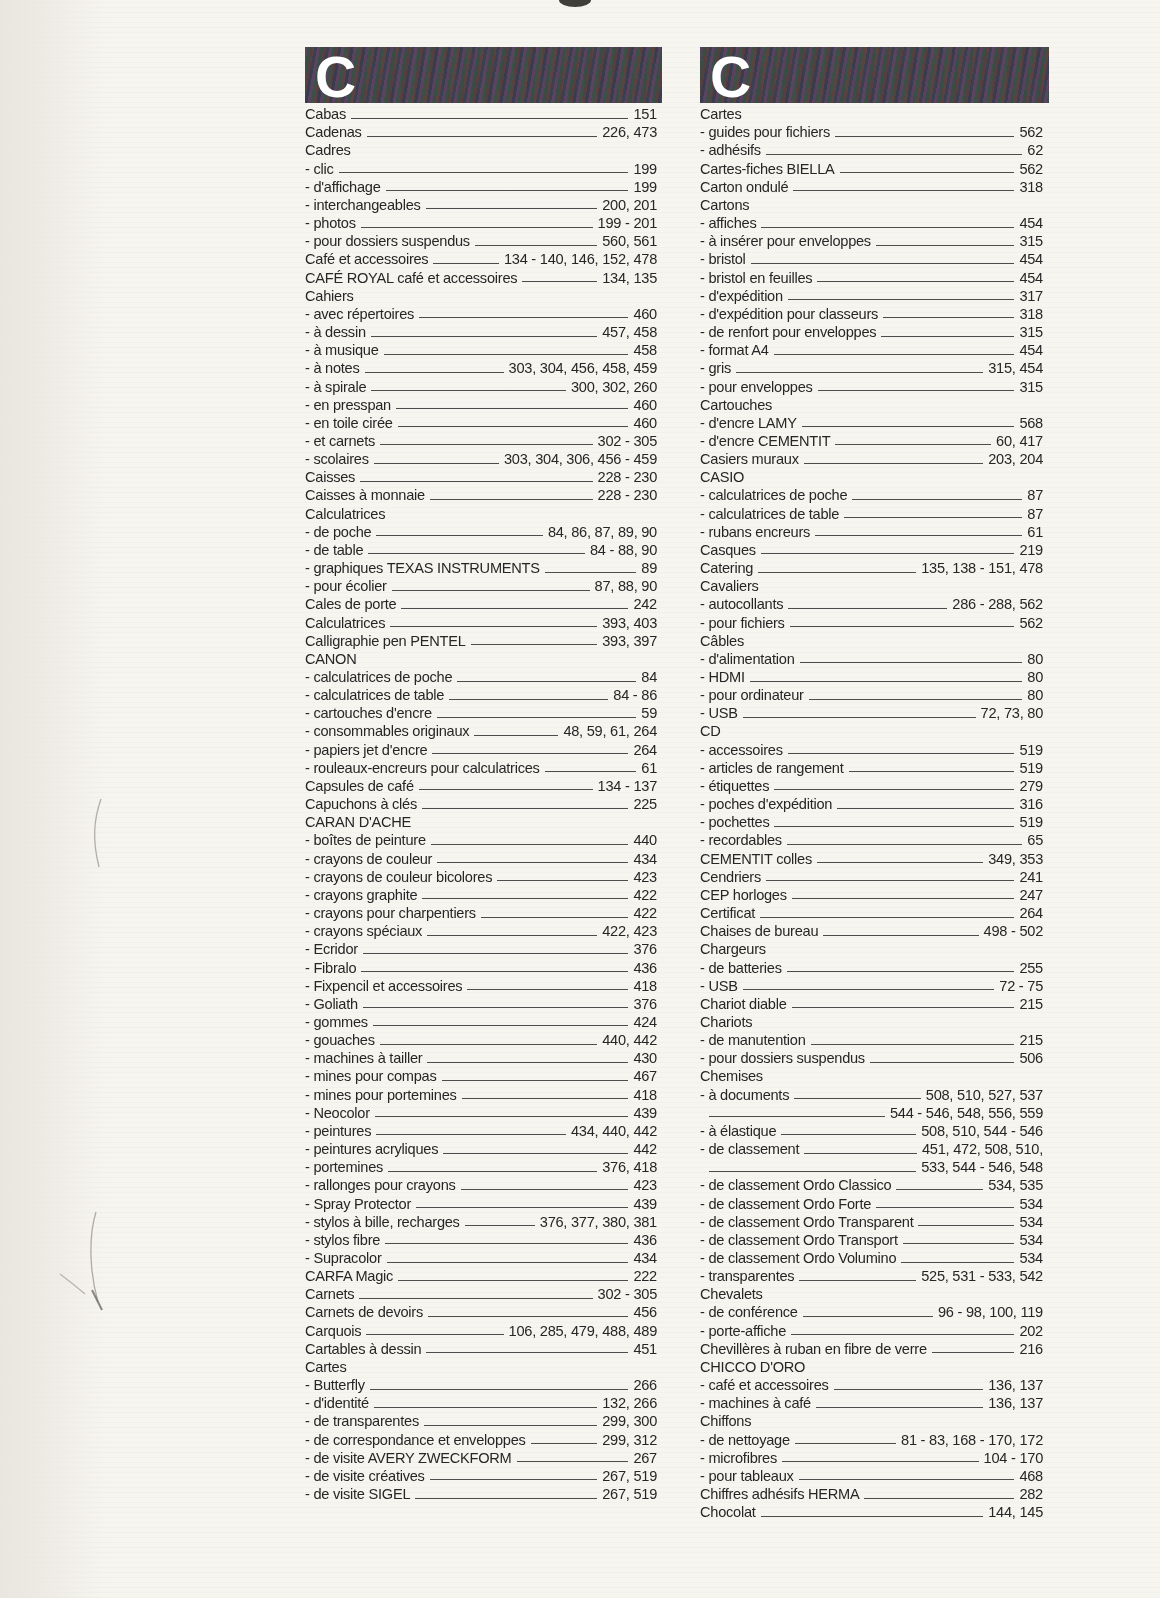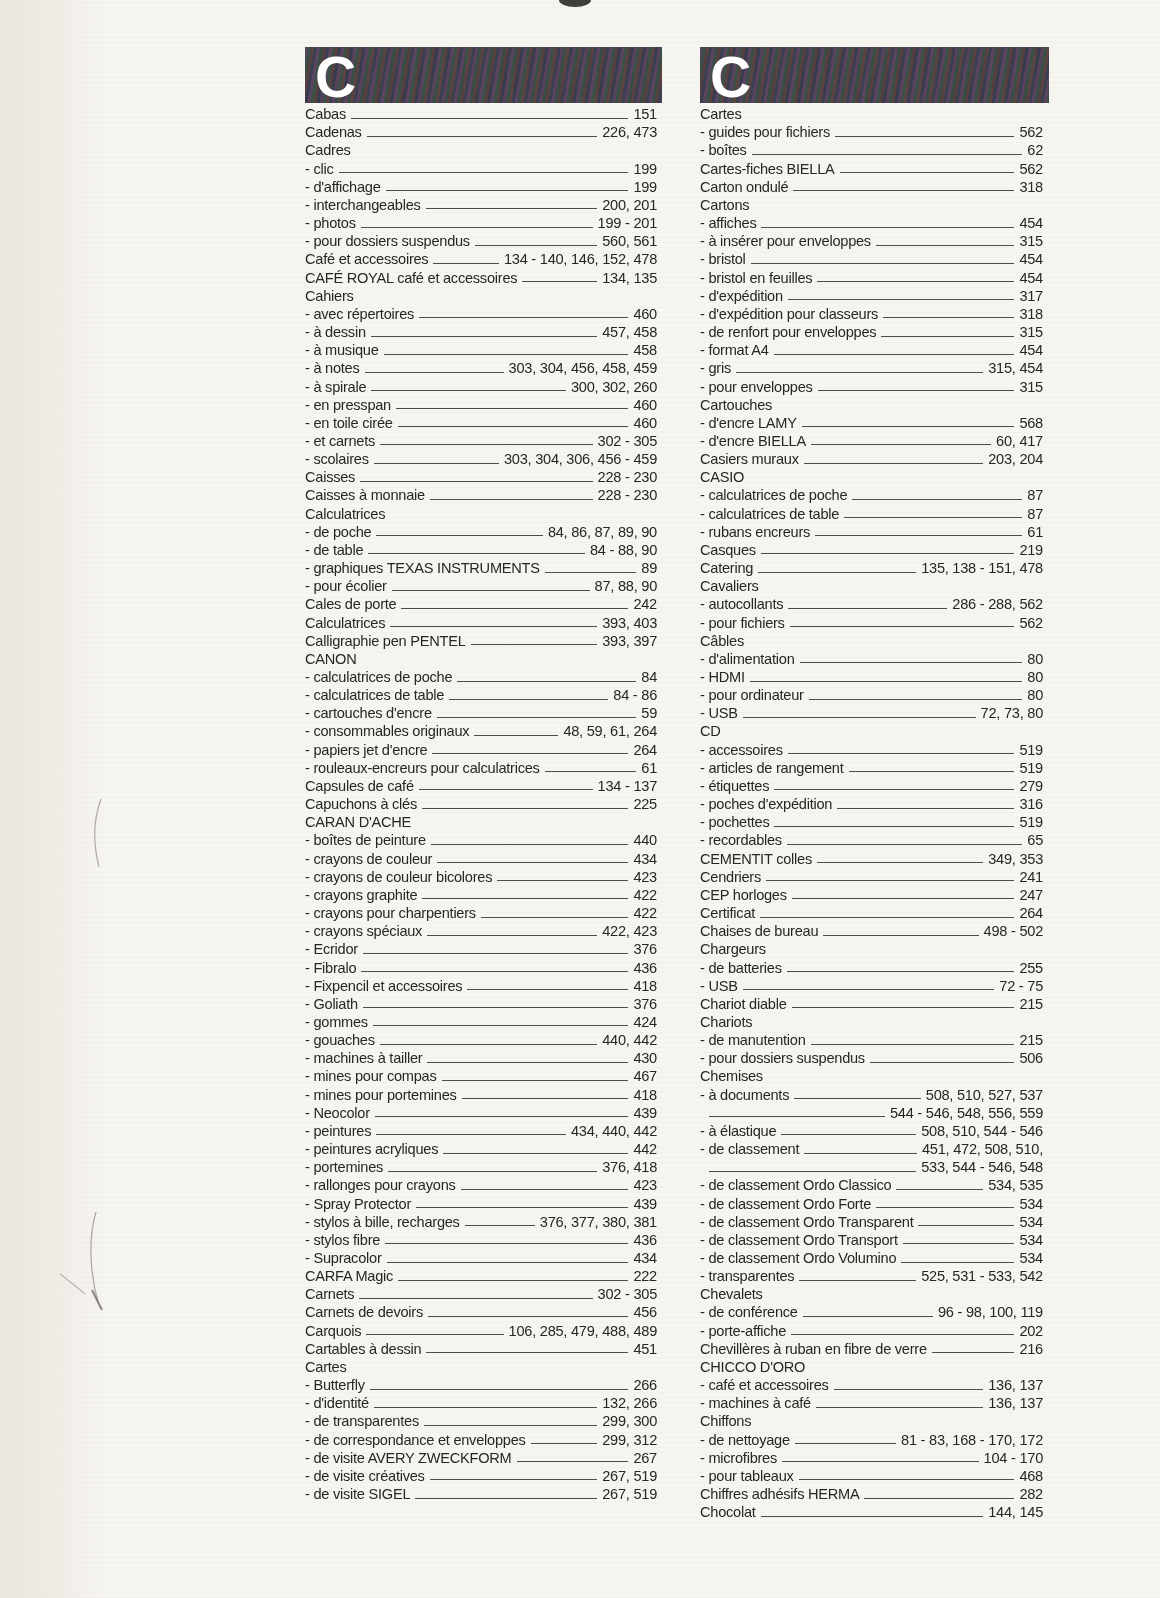--- a/index.html
+++ b/index.html
@@ -461,21 +461,21 @@
     <div class="entry-list">
         <div class="row heading">
           <span class="label">Cartes</span>
         </div>
         <div class="row sub">
           <span class="label">- guides pour fichiers</span>
           <span class="leader"></span>
           <span class="pages">562</span>
         </div>
         <div class="row sub">
-          <span class="label">- boîtes</span>
+          <span class="label">- adhésifs</span>
           <span class="leader"></span>
           <span class="pages">62</span>
         </div>
         <div class="row entry">
           <span class="label">Cartes-fiches BIELLA</span>
           <span class="leader"></span>
           <span class="pages">562</span>
         </div>
         <div class="row entry">
           <span class="label">Carton ondulé</span>
@@ -537,21 +537,21 @@
         </div>
         <div class="row heading">
           <span class="label">Cartouches</span>
         </div>
         <div class="row sub">
           <span class="label">- d'encre LAMY</span>
           <span class="leader"></span>
           <span class="pages">568</span>
         </div>
         <div class="row sub">
-          <span class="label">- d'encre BIELLA</span>
+          <span class="label">- d'encre CEMENTIT</span>
           <span class="leader"></span>
           <span class="pages">60, 417</span>
         </div>
         <div class="row entry">
           <span class="label">Casiers muraux</span>
           <span class="leader"></span>
           <span class="pages">203, 204</span>
         </div>
         <div class="row heading">
           <span class="label">CASIO</span>

